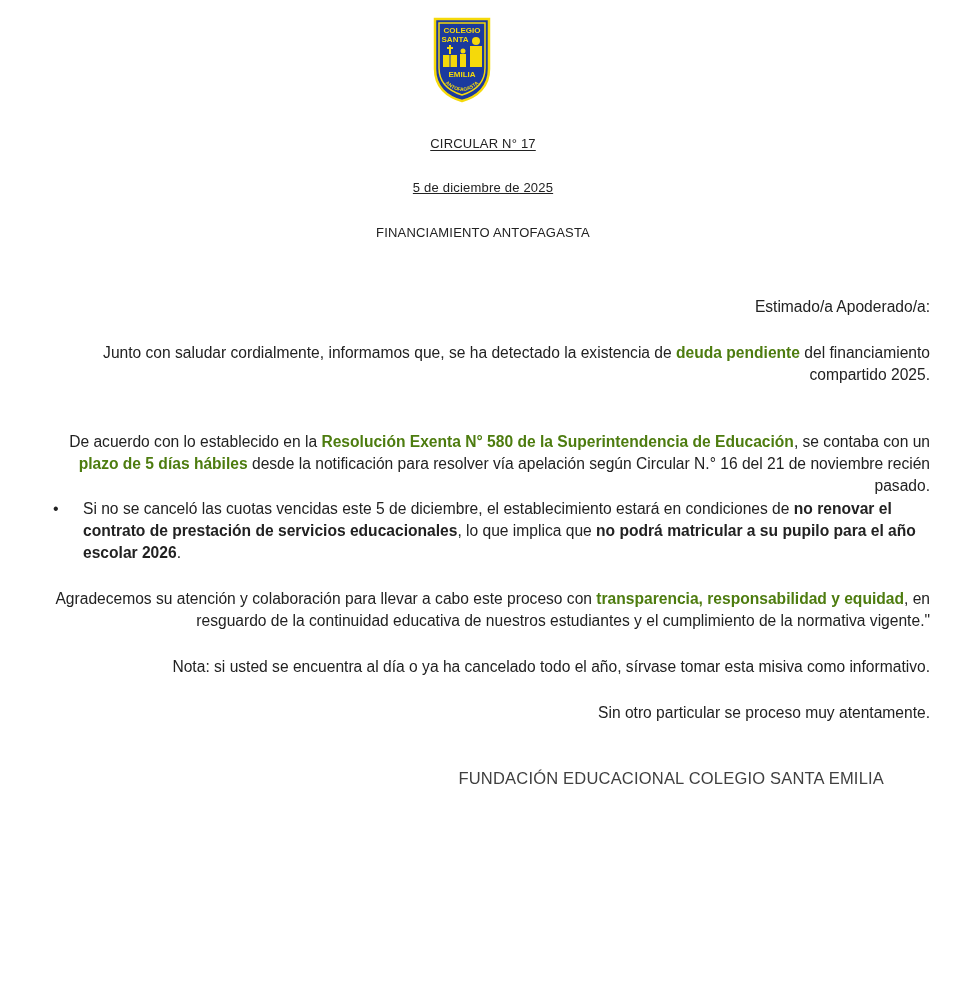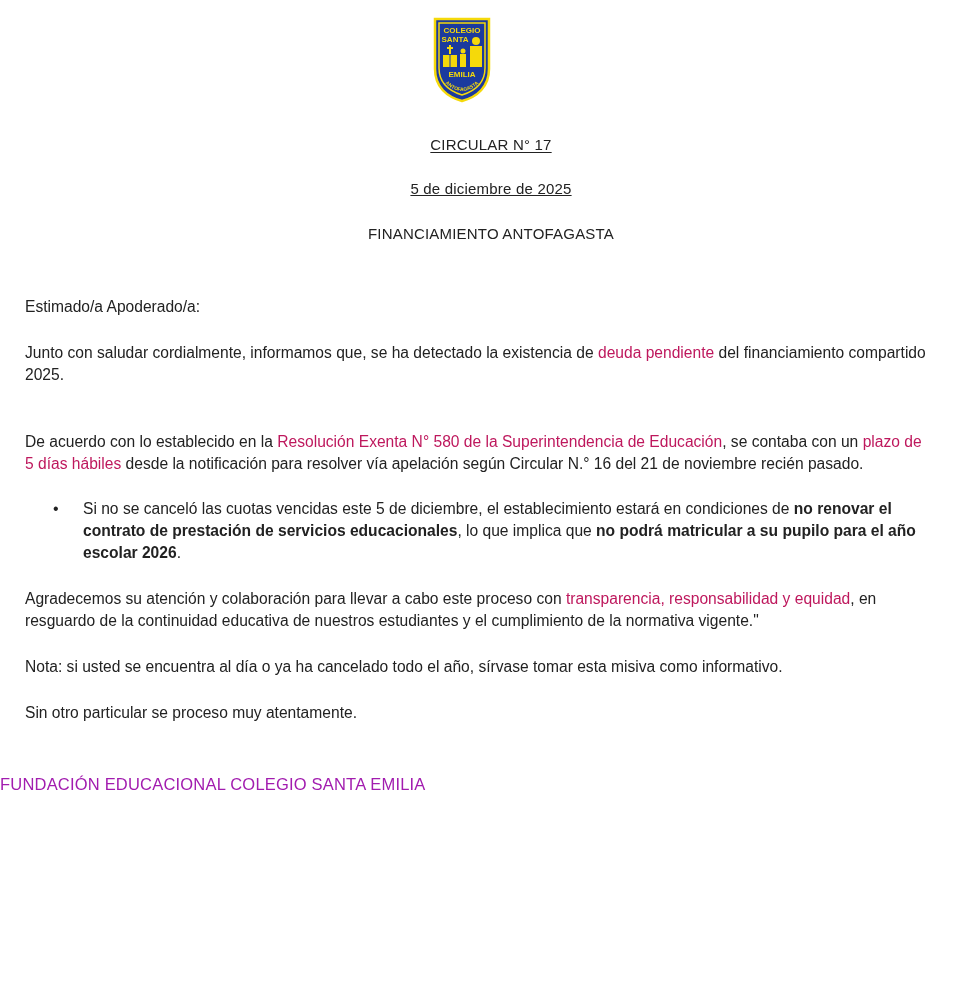--- a/index.html
+++ b/index.html
@@ -22,41 +22,42 @@
     }
     .logo {
       position: absolute;
       left: 433px;
       top: 17px;
       width: 58px;
       height: 86px;
     }
     .center-line {
       position: absolute;
-      left: 16px;
+      left: 8px;
       width: 950px;
       text-align: center;
-      font-size: 15px;
+      font-size: 13px;
       color: #222;
       letter-spacing: 0.2px;
     }
     .circular-title { top: 136px; }
     .circular-title span { text-decoration: underline; text-underline-offset: 2px; }
     .circular-date { top: 180px; text-decoration: underline; }
     .circular-subject { top: 225px; }
 
     .body-text {
       position: absolute;
       left: 25px;
       width: 905px;
       font-size: 15.6px;
       line-height: 22px;
       color: #222;
+      text-align: right;
     }
-    .body-text b { color: #be185d; font-weight: normal; }
+    .body-text b { color: #4d7c0f; font-weight: bold; }
 
     .greeting { top: 296px; }
     .para1 { top: 342px; }
     .para2 { top: 431px; }
     .bullet {
       position: absolute;
       left: 25px;
       top: 498px;
       width: 905px;
       font-size: 15.6px;
@@ -75,25 +76,24 @@
     }
     .para3 { top: 588px; }
     .note { top: 656px; }
     .closing { top: 702px; }
 
     .signature {
       position: absolute;
       left: 0;
       width: 884px;
       top: 769px;
-      text-align: left;
+      text-align: right;
       font-size: 16.5px;
-      color: #a21caf;
+      color: #404040;
       letter-spacing: 0.2px;
-      margin-top: 6px;
     }
   </style>
 </head>
 <body>
 
 <div class="page">
 
   <svg class="logo" viewBox="0 0 58 86" xmlns="http://www.w3.org/2000/svg">
     <path d="M2 2 H56 V52 C56 70 44 80 29 84 C14 80 2 70 2 52 Z" fill="#1b3a9e" stroke="#f5d90a" stroke-width="2.5"></path>
     <path d="M6 6 H52 V51 C52 66 42 74 29 78 C16 74 6 66 6 51 Z" fill="none" stroke="#f5d90a" stroke-width="1.5"></path>

